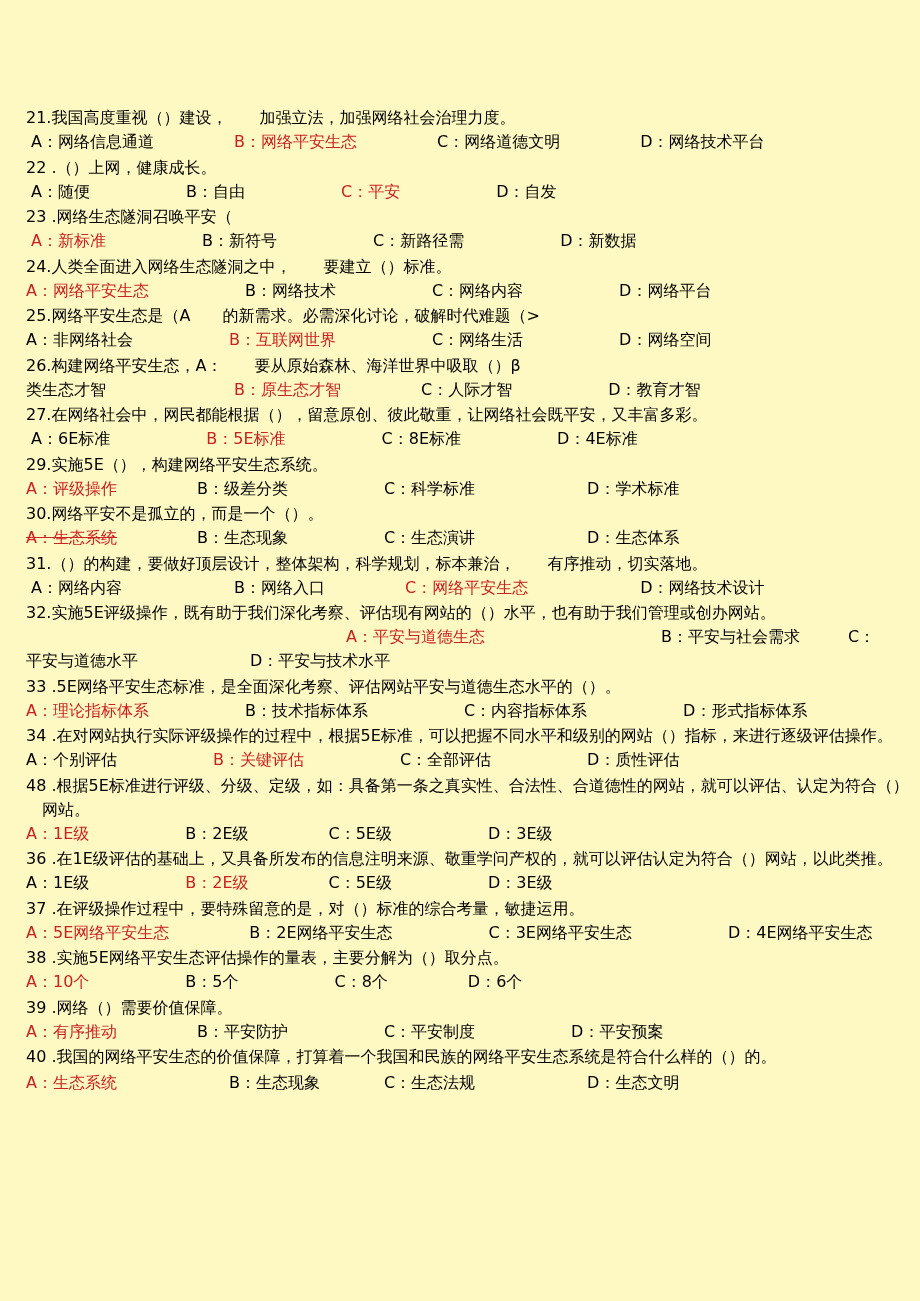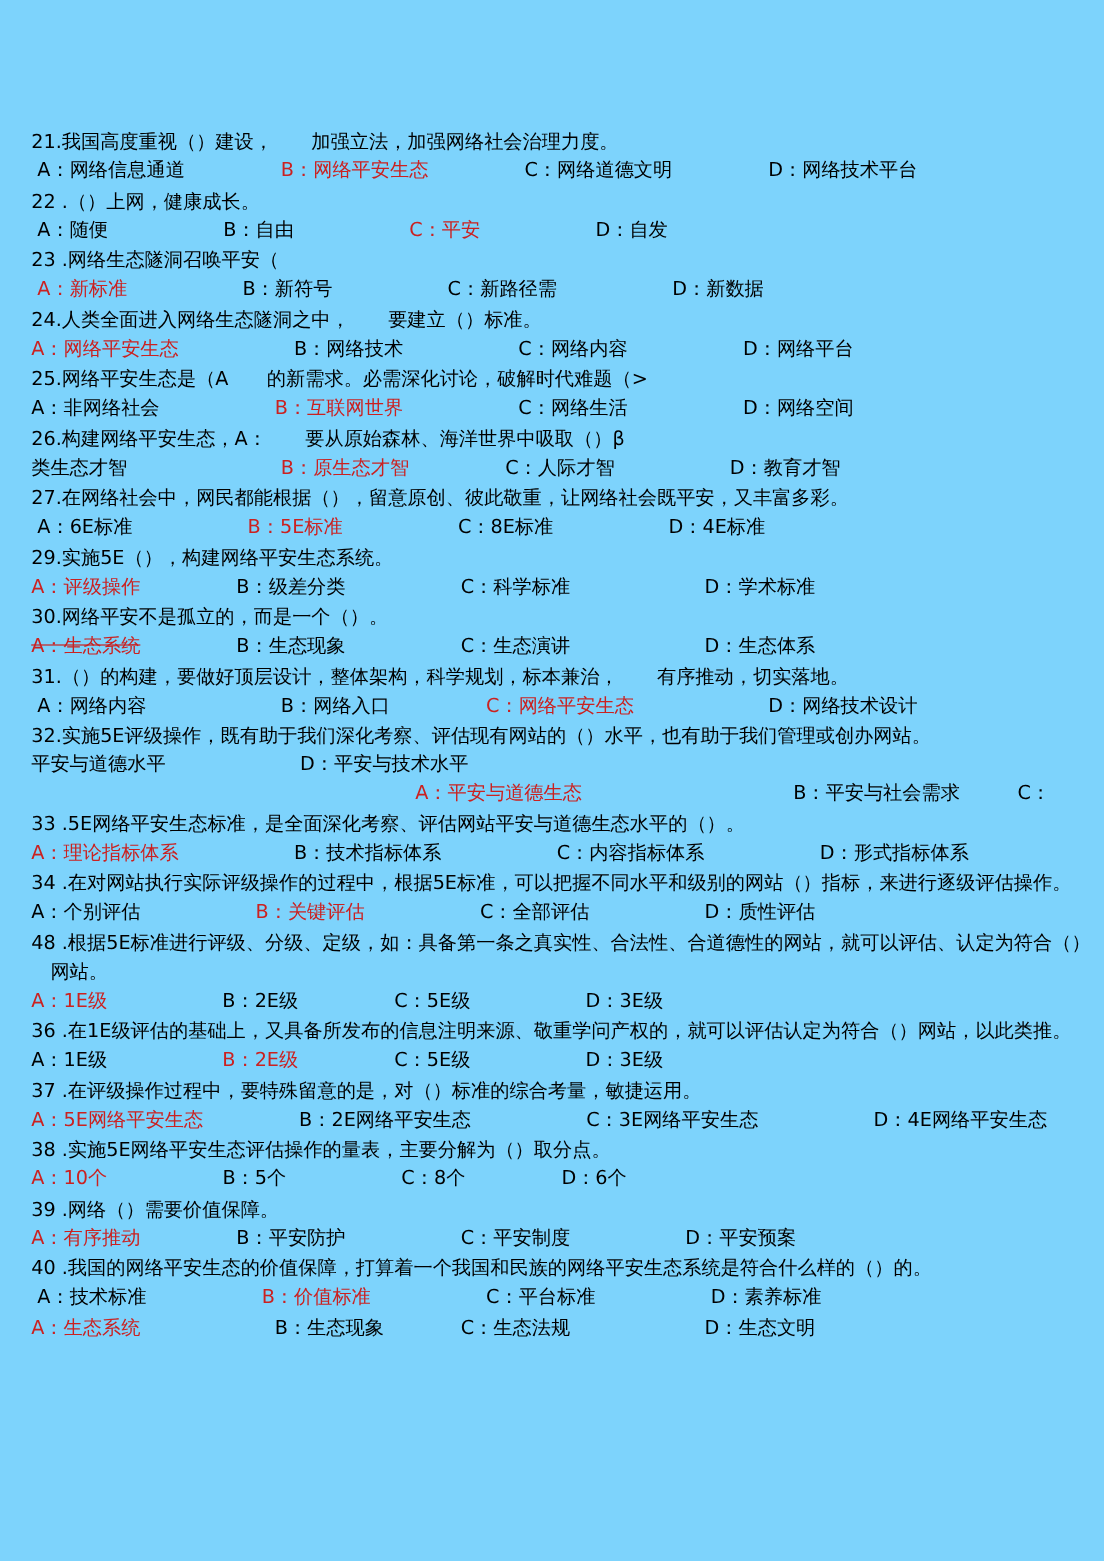--- a/index.html
+++ b/index.html
@@ -5,21 +5,21 @@
   * { margin: 0; padding: 0; box-sizing: border-box; }
   html, body {
     width: 920px;
     height: 1301px;
     background: #ffffff;
     font-family: "DejaVu Sans", sans-serif;
   }
   .page {
     width: 920px;
     height: 1301px;
-    background: #7dd3fc;
+    background: #fef9c3;
     padding: 106px 14px 0 26px;
     overflow: hidden;
     color: #000000;
   }
   .question { margin-bottom: 1.5px; }
   .line {
     white-space: pre;
     font-size: 16px;
     line-height: 24px;
     color: #000000;
@@ -67,22 +67,22 @@
     <div class="question">
       <div class="line"><span class="seg">30.网络平安不是孤立的，而是一个（）。</span></div>
       <div class="line"><span class="seg red strike">A：生态系统</span><span class="seg">　　　　　B：生态现象　　　　　　C：生态演讲　　　　　　　D：生态体系</span></div>
     </div>
     <div class="question">
       <div class="line"><span class="seg">31.（）的构建，要做好顶层设计，整体架构，科学规划，标本兼治，　　有序推动，切实落地。</span></div>
       <div class="line"><span class="seg"> A：网络内容　　　　　　　B：网络入口　　　　　</span><span class="seg red">C：网络平安生态</span><span class="seg">　　　　　　　D：网络技术设计</span></div>
     </div>
     <div class="question">
       <div class="line"><span class="seg">32.实施5E评级操作，既有助于我们深化考察、评估现有网站的（）水平，也有助于我们管理或创办网站。</span></div>
+      <div class="line"><span class="seg">　　　　　　　　　　　　　　　　　　　　</span><span class="seg red">A：平安与道德生态</span><span class="seg">　　　　　　　　　　　B：平安与社会需求　　　C：</span></div>
       <div class="line"><span class="seg">平安与道德水平　　　　　　　D：平安与技术水平</span></div>
-      <div class="line"><span class="seg">　　　　　　　　　　　　　　　　　　　　</span><span class="seg red">A：平安与道德生态</span><span class="seg">　　　　　　　　　　　B：平安与社会需求　　　C：</span></div>
     </div>
     <div class="question">
       <div class="line"><span class="seg">33 .5E网络平安生态标准，是全面深化考察、评估网站平安与道德生态水平的（）。</span></div>
       <div class="line"><span class="seg red">A：理论指标体系</span><span class="seg">　　　　　　B：技术指标体系　　　　　　C：内容指标体系　　　　　　D：形式指标体系</span></div>
     </div>
     <div class="question">
       <div class="line"><span class="seg">34 .在对网站执行实际评级操作的过程中，根据5E标准，可以把握不同水平和级别的网站（）指标，来进行逐级评估操作。</span></div>
       <div class="line"><span class="seg">A：个别评估　　　　　　</span><span class="seg red">B：关键评估</span><span class="seg">　　　　　　C：全部评估　　　　　　D：质性评估</span></div>
     </div>
     <div class="question">
@@ -101,18 +101,17 @@
     <div class="question">
       <div class="line"><span class="seg">38 .实施5E网络平安生态评估操作的量表，主要分解为（）取分点。</span></div>
       <div class="line"><span class="seg red">A：10个</span><span class="seg">　　　　　　B：5个　　　　　　C：8个　　　　　D：6个</span></div>
     </div>
     <div class="question">
       <div class="line"><span class="seg">39 .网络（）需要价值保障。</span></div>
       <div class="line"><span class="seg red">A：有序推动</span><span class="seg">　　　　　B：平安防护　　　　　　C：平安制度　　　　　　D：平安预案</span></div>
     </div>
     <div class="question">
       <div class="line"><span class="seg">40 .我国的网络平安生态的价值保障，打算着一个我国和民族的网络平安生态系统是符合什么样的（）的。</span></div>
-      <div class="line"><span class="seg"> A：技术标准　　　　　　</span><span class="seg red">B：价值标准</span><span class="seg">　　　　　　C：平台标准　　　　　　D：素养标准</span></div>
     </div>
     <div class="question">
       <div class="line"><span class="seg red">A：生态系统</span><span class="seg">　　　　　　　B：生态现象　　　　C：生态法规　　　　　　　D：生态文明</span></div>
     </div>
   </div>
 
 </body></html>

